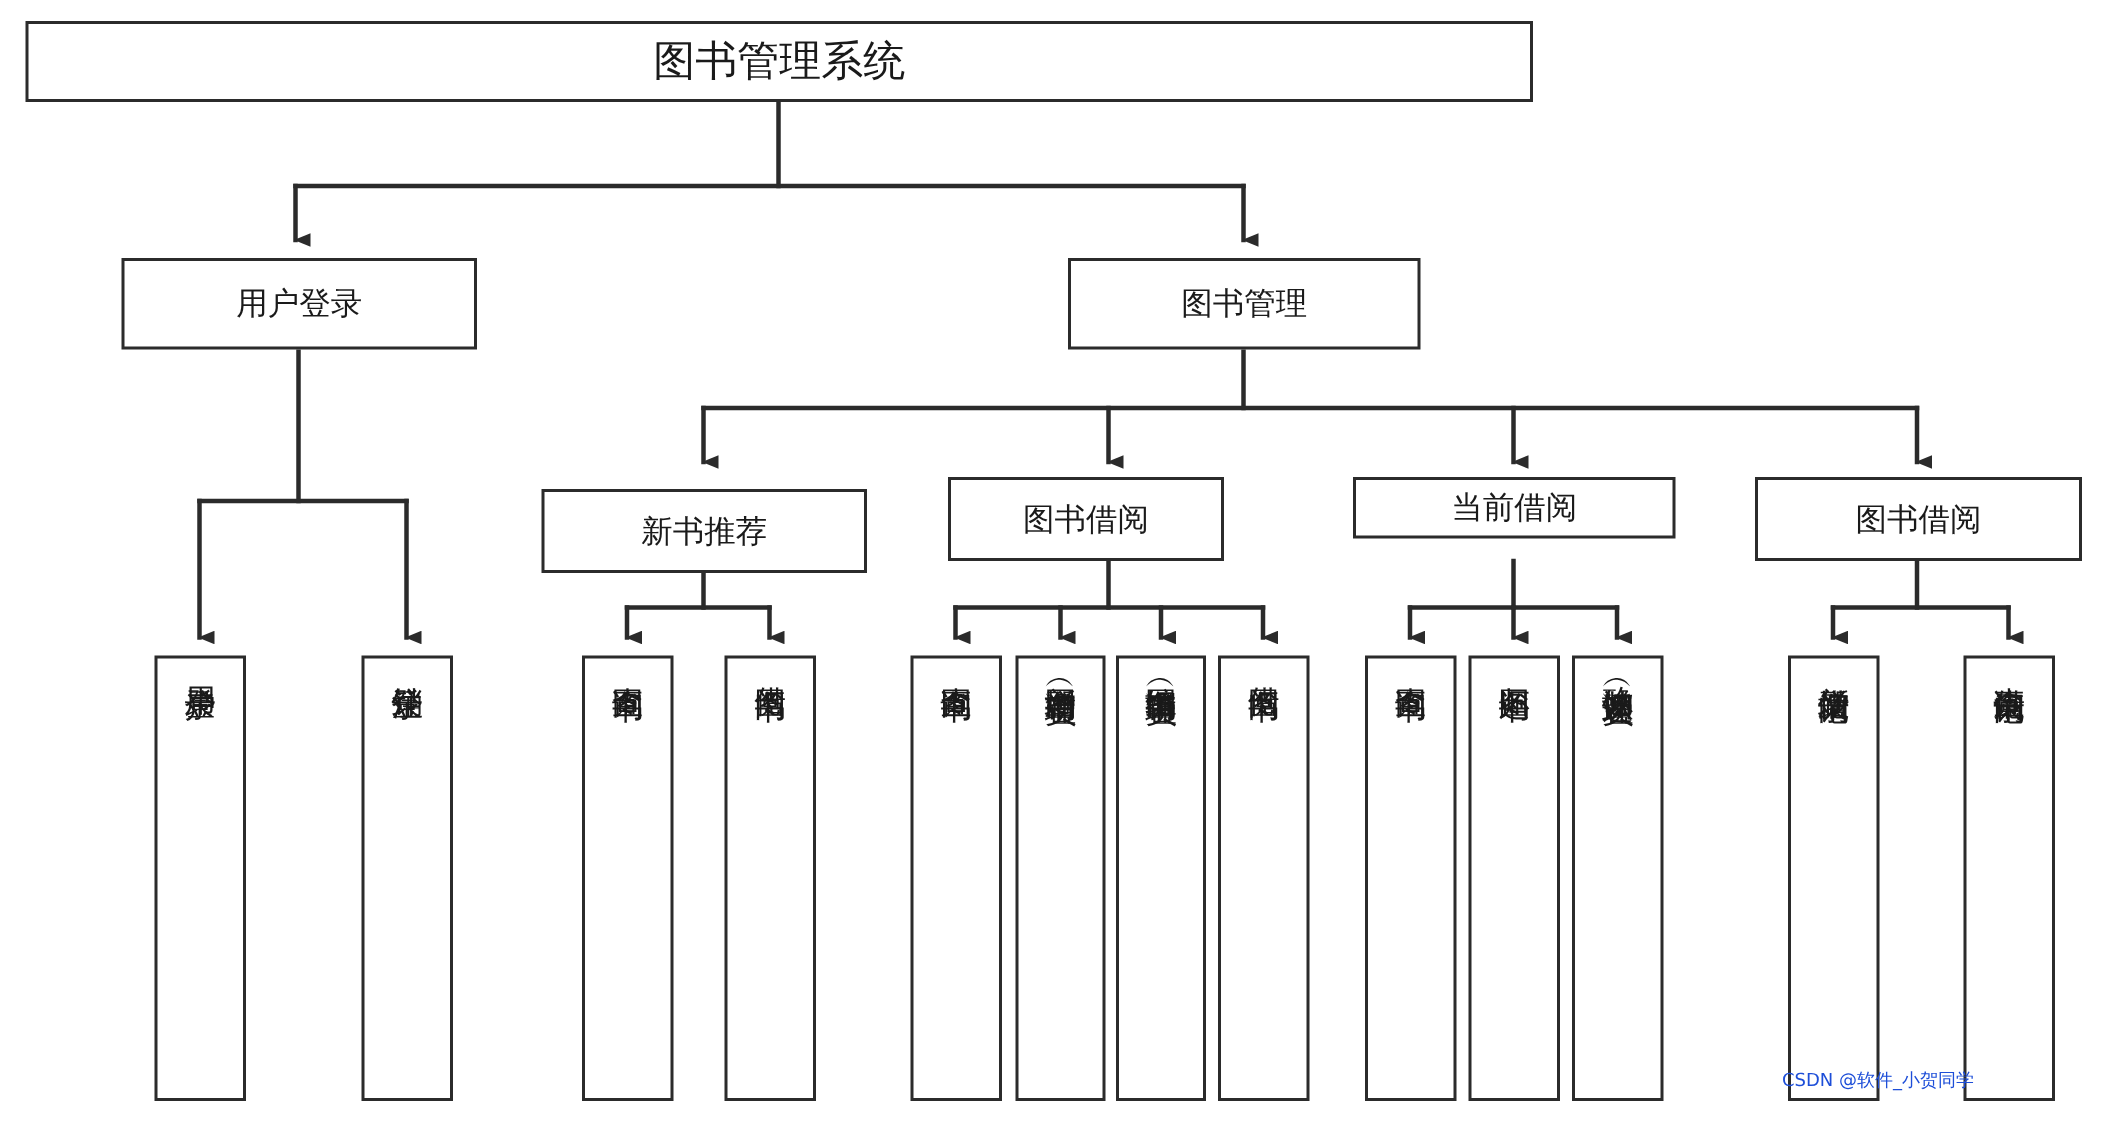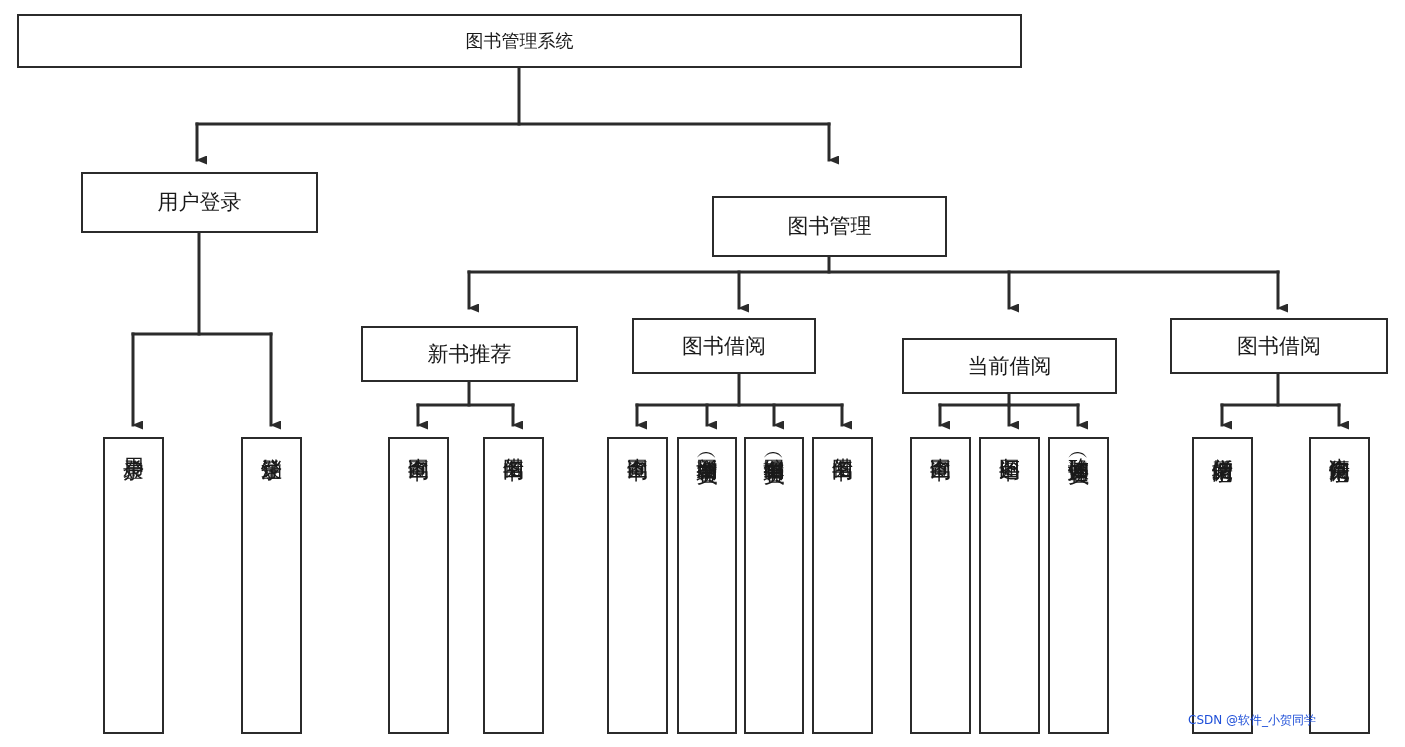--- a/index.html
+++ b/index.html
@@ -38,21 +38,21 @@
   .node-label {
     display: block;
     text-align: center;
     line-height: 1.18;
     white-space: nowrap;
   }
   .node.horizontal .node-label {
     font-size: 21px;
   }
   .node.root .node-label {
-    font-size: 18px;
+    font-size: 28px;
   }
   .node.vertical {
     align-items: flex-start;
     justify-content: center;
     padding-top: 2px;
   }
   .node.vertical .node-label {
     writing-mode: vertical-rl;
     text-orientation: upright;
     font-size: 21px;
@@ -126,31 +126,31 @@
     </g>
   </svg>
 
   <div class="node root horizontal" style="left:17px; top:14px; width:1005px; height:54px;">
     <span class="node-label">图书管理系统</span>
   </div>
 
   <div class="node horizontal" style="left:81px; top:172px; width:237px; height:61px;">
     <span class="node-label">用户登录</span>
   </div>
-  <div class="node horizontal" style="left:712px; top:172px; width:235px; height:61px;margin-top:24px;">
+  <div class="node horizontal" style="left:712px; top:172px; width:235px; height:61px;">
     <span class="node-label">图书管理</span>
   </div>
 
   <div class="node horizontal" style="left:361px; top:326px; width:217px; height:56px;">
     <span class="node-label">新书推荐</span>
   </div>
   <div class="node horizontal" style="left:632px; top:318px; width:184px; height:56px;">
     <span class="node-label">图书借阅</span>
   </div>
-  <div class="node horizontal" style="left:902px; top:318px; width:215px; height:56px;margin-top:20px;">
+  <div class="node horizontal" style="left:902px; top:318px; width:215px; height:41px;">
     <span class="node-label">当前借阅</span>
   </div>
   <div class="node horizontal" style="left:1170px; top:318px; width:218px; height:56px;">
     <span class="node-label">图书借阅</span>
   </div>
 
   <div class="node vertical" style="left:103px; top:437px; width:61px; height:297px;">
     <span class="node-label">用户登录</span>
   </div>
   <div class="node vertical" style="left:241px; top:437px; width:61px; height:297px;">

